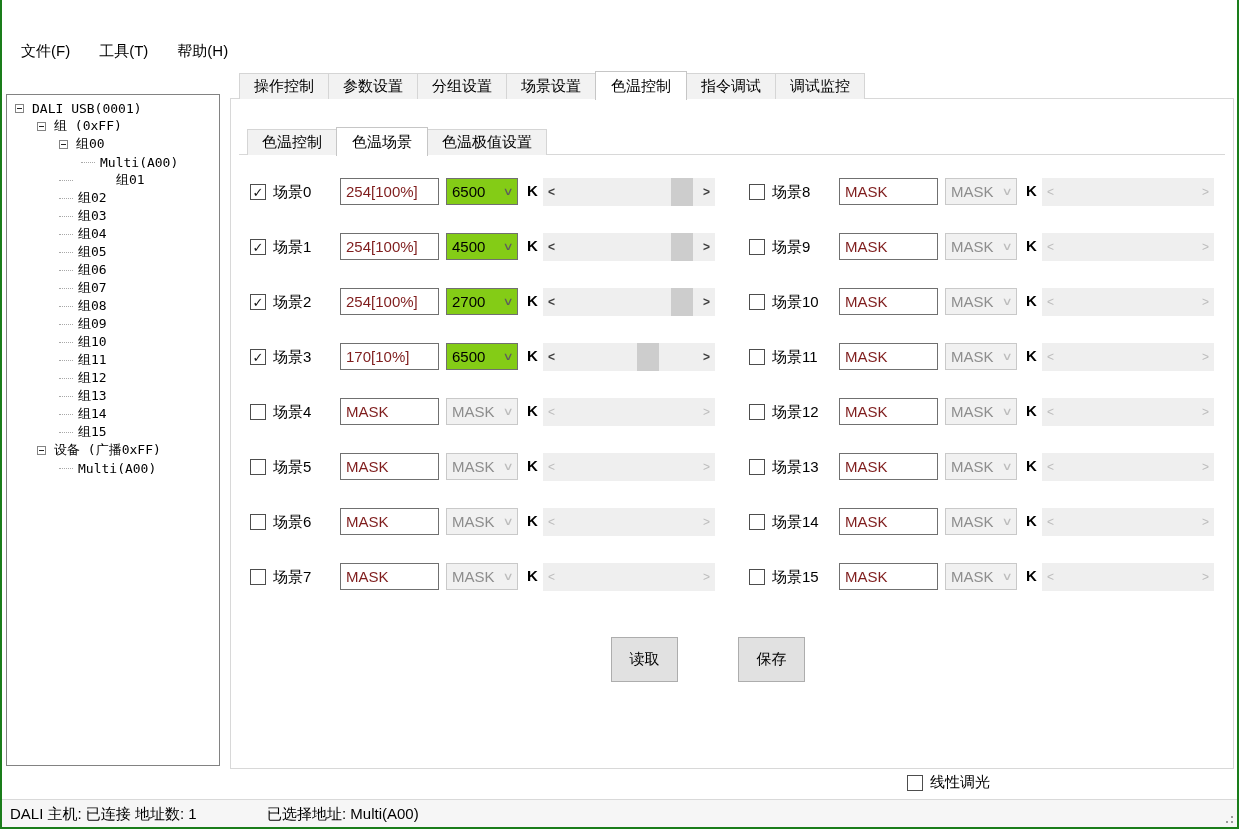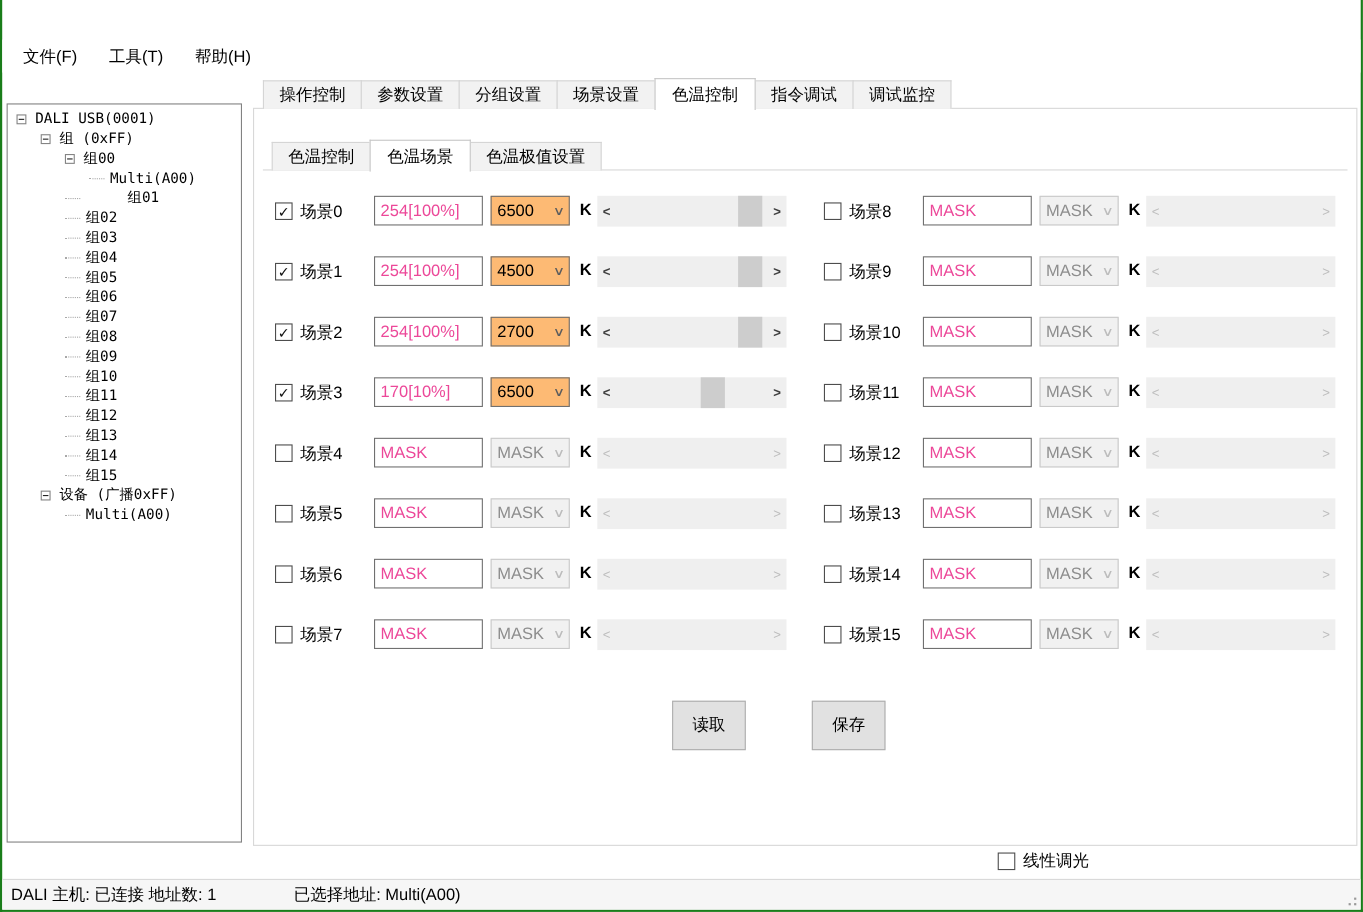--- a/index.html
+++ b/index.html
@@ -33,22 +33,22 @@
   .tab{height:26px;padding:0 14px;display:flex;align-items:center;font-size:15px;background:#f2f2f2;border:1px solid #d5d5d5;border-bottom:none;margin-right:-1px;}
   .tab.active{background:#fff;height:29px;padding:0 15px;border-color:#c6c6c6;position:relative;z-index:4;margin-bottom:-1px;}
   
   .page{position:absolute;left:228px;top:98px;width:1004px;height:671px;background:#fff;border:1px solid #d8d8d8;}
   .subtabs{position:absolute;left:16px;top:29px;height:27px;display:flex;align-items:flex-end;z-index:3;}
   .subline{position:absolute;left:8px;right:8px;top:55px;border-top:1px solid #d8d8d8;}
   
   .row{position:absolute;width:470px;height:28px;}
   .cb{position:absolute;left:0;top:6px;width:16px;height:16px;border:1px solid #4d4d4d;background:#fff;display:flex;align-items:center;justify-content:center;font-size:13px;line-height:13px;color:#111;}
   .slabel{position:absolute;left:23px;top:5px;font-size:15px;white-space:nowrap;}
-  .lvl{position:absolute;left:90px;top:0;width:99px;height:27px;border:1px solid #707070;background:#fff;font-family:"Liberation Sans",sans-serif;font-size:15px;padding:0 5px;color:#ec4899;}
-  .combo{position:absolute;left:196px;top:0;width:72px;height:27px;border:1px solid #707070;background:#fdba74;display:flex;align-items:center;justify-content:space-between;padding:0 5px;font-size:15px;}
+  .lvl{position:absolute;left:90px;top:0;width:99px;height:27px;border:1px solid #707070;background:#fff;font-family:"Liberation Sans",sans-serif;font-size:15px;padding:0 5px;color:#7f1d1d;}
+  .combo{position:absolute;left:196px;top:0;width:72px;height:27px;border:1px solid #707070;background:#84cc16;display:flex;align-items:center;justify-content:space-between;padding:0 5px;font-size:15px;}
   .chev{color:#5d5d5d;font-size:11px;transform:scaleX(1.4);}
   .kunit{position:absolute;left:277px;top:4px;font-size:15px;font-weight:600;}
   .sbar{position:absolute;left:293px;top:0;width:172px;height:28px;background:#efefef;}
   .arr{position:absolute;top:0;width:17px;height:28px;display:flex;align-items:center;justify-content:center;font-size:12px;font-weight:bold;color:#3f3f3f;}
   .arr.l{left:0}.arr.r{right:0}
   .thumb{position:absolute;top:0;width:22px;height:28px;background:#cdcdcd;}
   .row.off .combo{background:#f1f1f1;border-color:#c9c9c9;color:#8d8d8d;}
   .row.off .chev{color:#bcbcbc;}
   .row.off .arr{color:#bcbcbc;font-weight:normal;}
   

